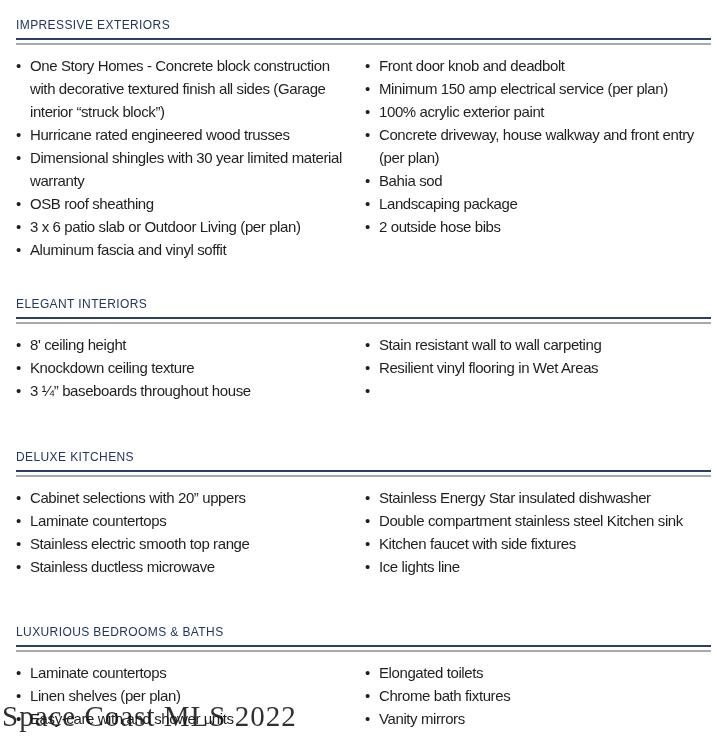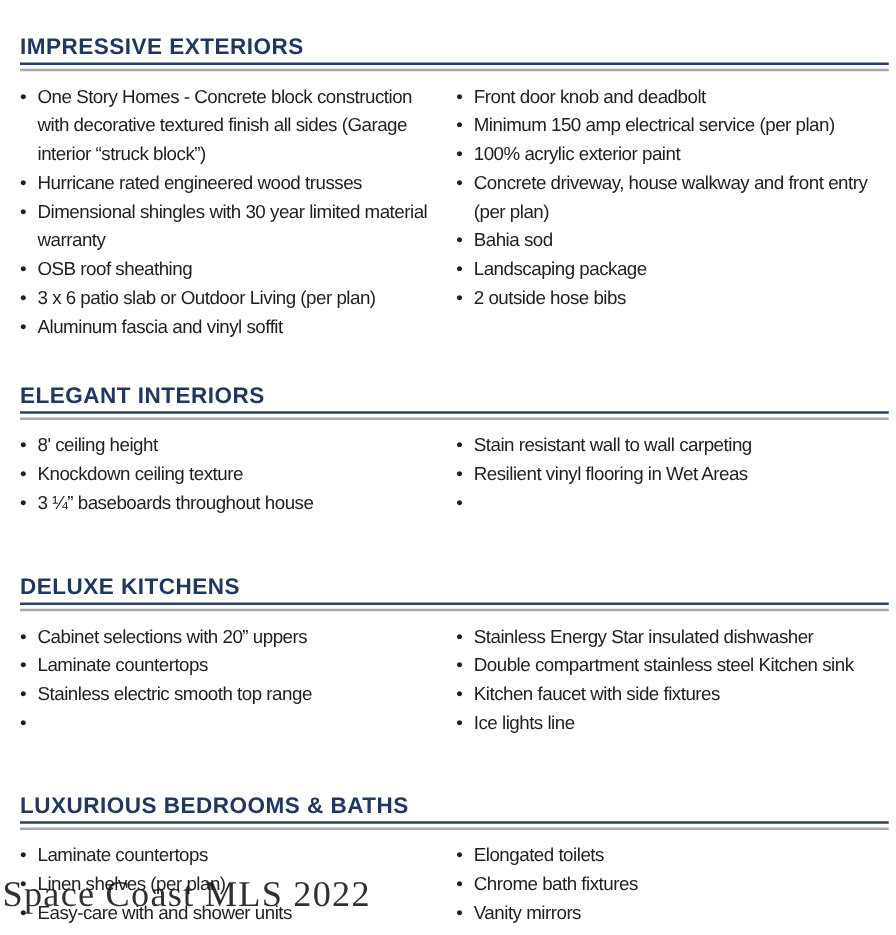--- a/index.html
+++ b/index.html
@@ -17,26 +17,25 @@
     color:var(--body-text);
     position:relative;
     overflow:hidden;
   }
   .page{
     width:717px; height:748px;
     padding:14px 6px 0 16px;
     position:relative;
   }
   .sec-title{
-    font-size:18px;
+    font-size:12px;
     line-height:22px;
-    font-weight:bold;
+    font-weight:normal;
     color:var(--heading);
     letter-spacing:0.4px;
-    margin-top:12px;
   }
   .rule-dark{
     height:2px;
     background:var(--rule-dark);
     margin-top:2px;
   }
   .rule-light{
     height:2px;
     background:var(--rule-light);
     margin-top:3px;
@@ -126,21 +125,21 @@
 
   <section class="sec">
     <h2 class="sec-title">DELUXE KITCHENS</h2>
     <div class="rule-dark"></div>
     <div class="rule-light"></div>
     <div class="cols">
       <ul class="col left">
           <li><span class="dot">•</span><span>Cabinet selections with 20” uppers</span></li>
           <li><span class="dot">•</span><span>Laminate countertops</span></li>
           <li><span class="dot">•</span><span>Stainless electric smooth top range</span></li>
-          <li><span class="dot">•</span></li>
+          <li><span class="dot">•</span><span>Stainless ductless microwave</span></li>
         </ul>
       <ul class="col right">
           <li><span class="dot">•</span><span>Stainless Energy Star insulated dishwasher</span></li>
           <li><span class="dot">•</span><span>Double compartment stainless steel Kitchen sink</span></li>
           <li><span class="dot">•</span><span>Kitchen faucet with side fixtures</span></li>
           <li><span class="dot">•</span><span>Ice lights line</span></li>
         </ul>
     </div>
   </section>
 

